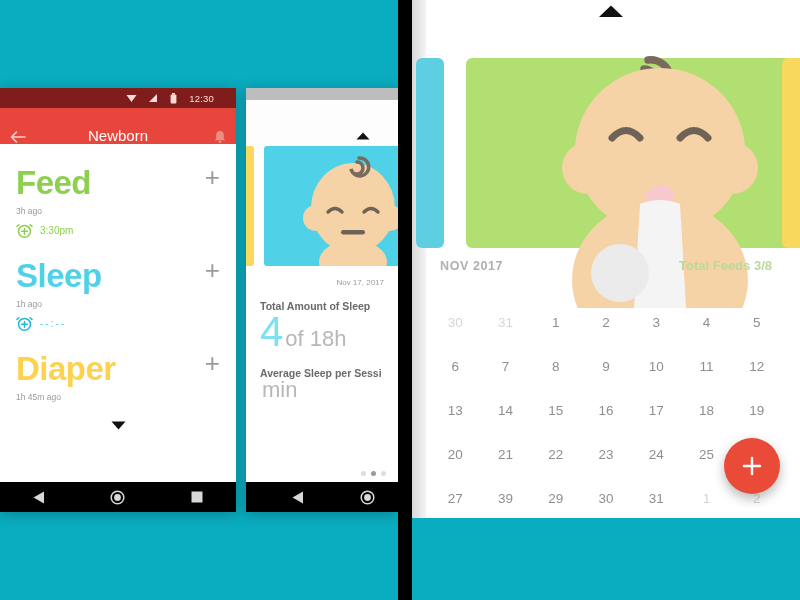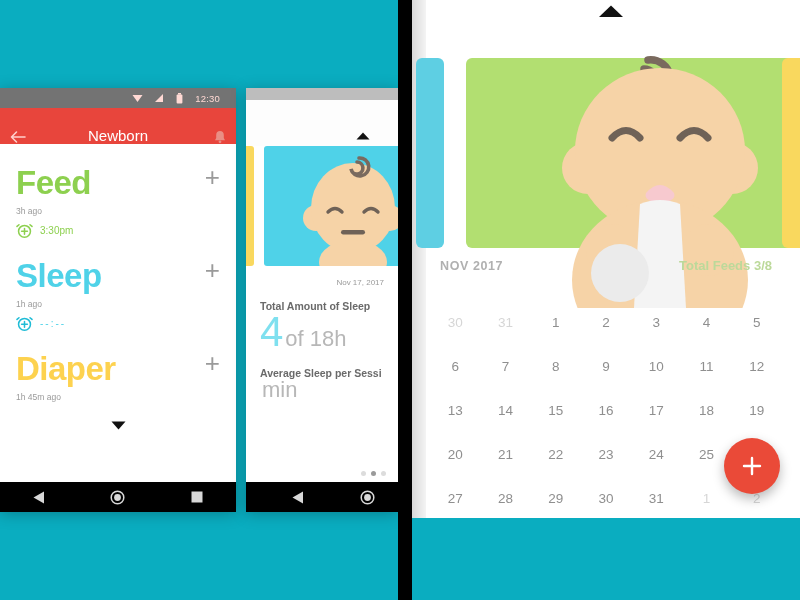--- a/index.html
+++ b/index.html
@@ -15,22 +15,22 @@
     position:absolute; left:0; top:0; width:400px; height:600px;
     background:#0aadc0; overflow:hidden;
   }
 
   
   #phone1{
     position:absolute; left:0; top:88px; width:236px; height:424px;
     background:#ffffff; box-shadow:0 2px 14px rgba(0,0,0,.25);
   }
   .statusbar{
-    height:20px; background:#737373; display:flex; align-items:center;
-    justify-content:flex-end; padding-right:16px; gap:12px;
+    height:20px; background:#7f1d1d; display:flex; align-items:center;
+    justify-content:flex-end; padding-right:22px; gap:12px;
   }
   .sb-ico{ display:block; }
   .sb-time{ color:#ffd9d4; font-size:9.5px; letter-spacing:.2px; }
 
   .appbar{
     height:36px; background:#e8453c; display:flex; align-items:flex-end;
     padding:0 10px; position:relative;
   }
   .appbar-title{
     position:absolute; left:0; right:0; text-align:center;
@@ -359,21 +359,21 @@
       <div class="cal-cell">20</div>
       <div class="cal-cell">21</div>
       <div class="cal-cell">22</div>
       <div class="cal-cell">23</div>
       <div class="cal-cell">24</div>
       <div class="cal-cell">25</div>
       <div class="cal-cell">26</div>
     </div>
     <div class="cal-row">
       <div class="cal-cell">27</div>
-      <div class="cal-cell">28</div>
+      <div class="cal-cell">39</div>
       <div class="cal-cell">29</div>
       <div class="cal-cell">30</div>
       <div class="cal-cell">31</div>
       <div class="cal-cell muted">1</div>
       <div class="cal-cell muted">2</div>
     </div>
   </div>
 
   <div id="r-dots">
     <div class="rdot on"></div>

